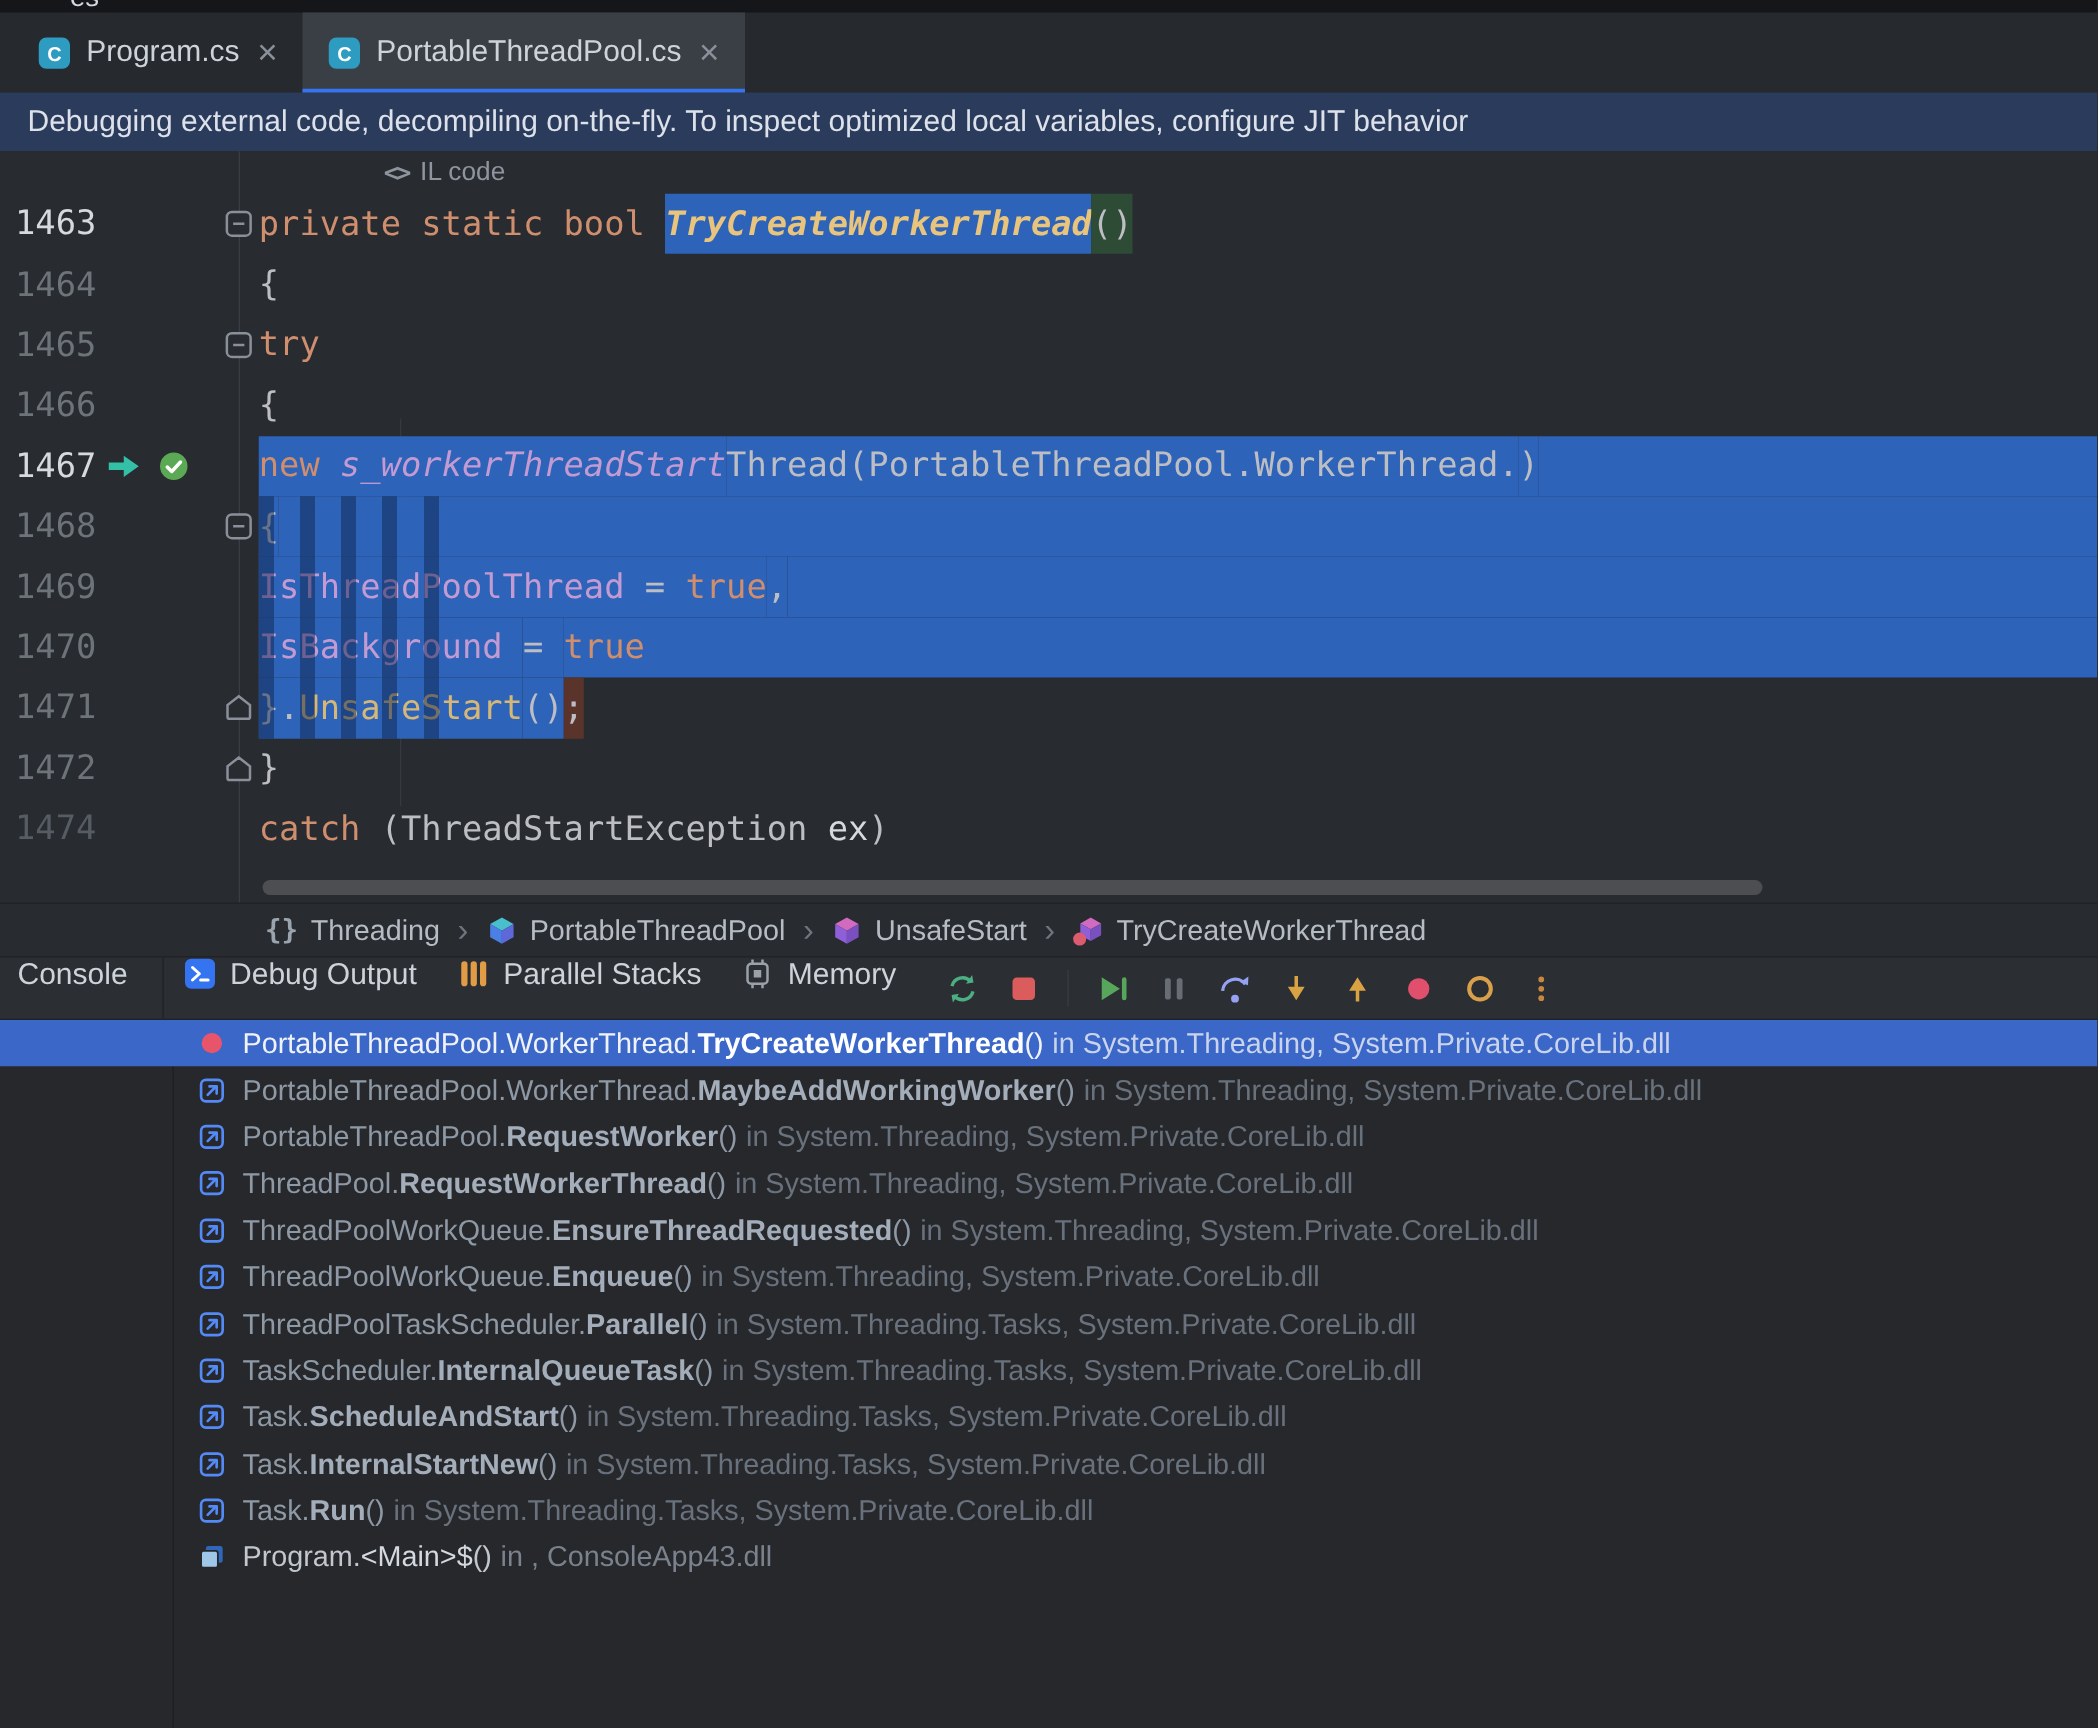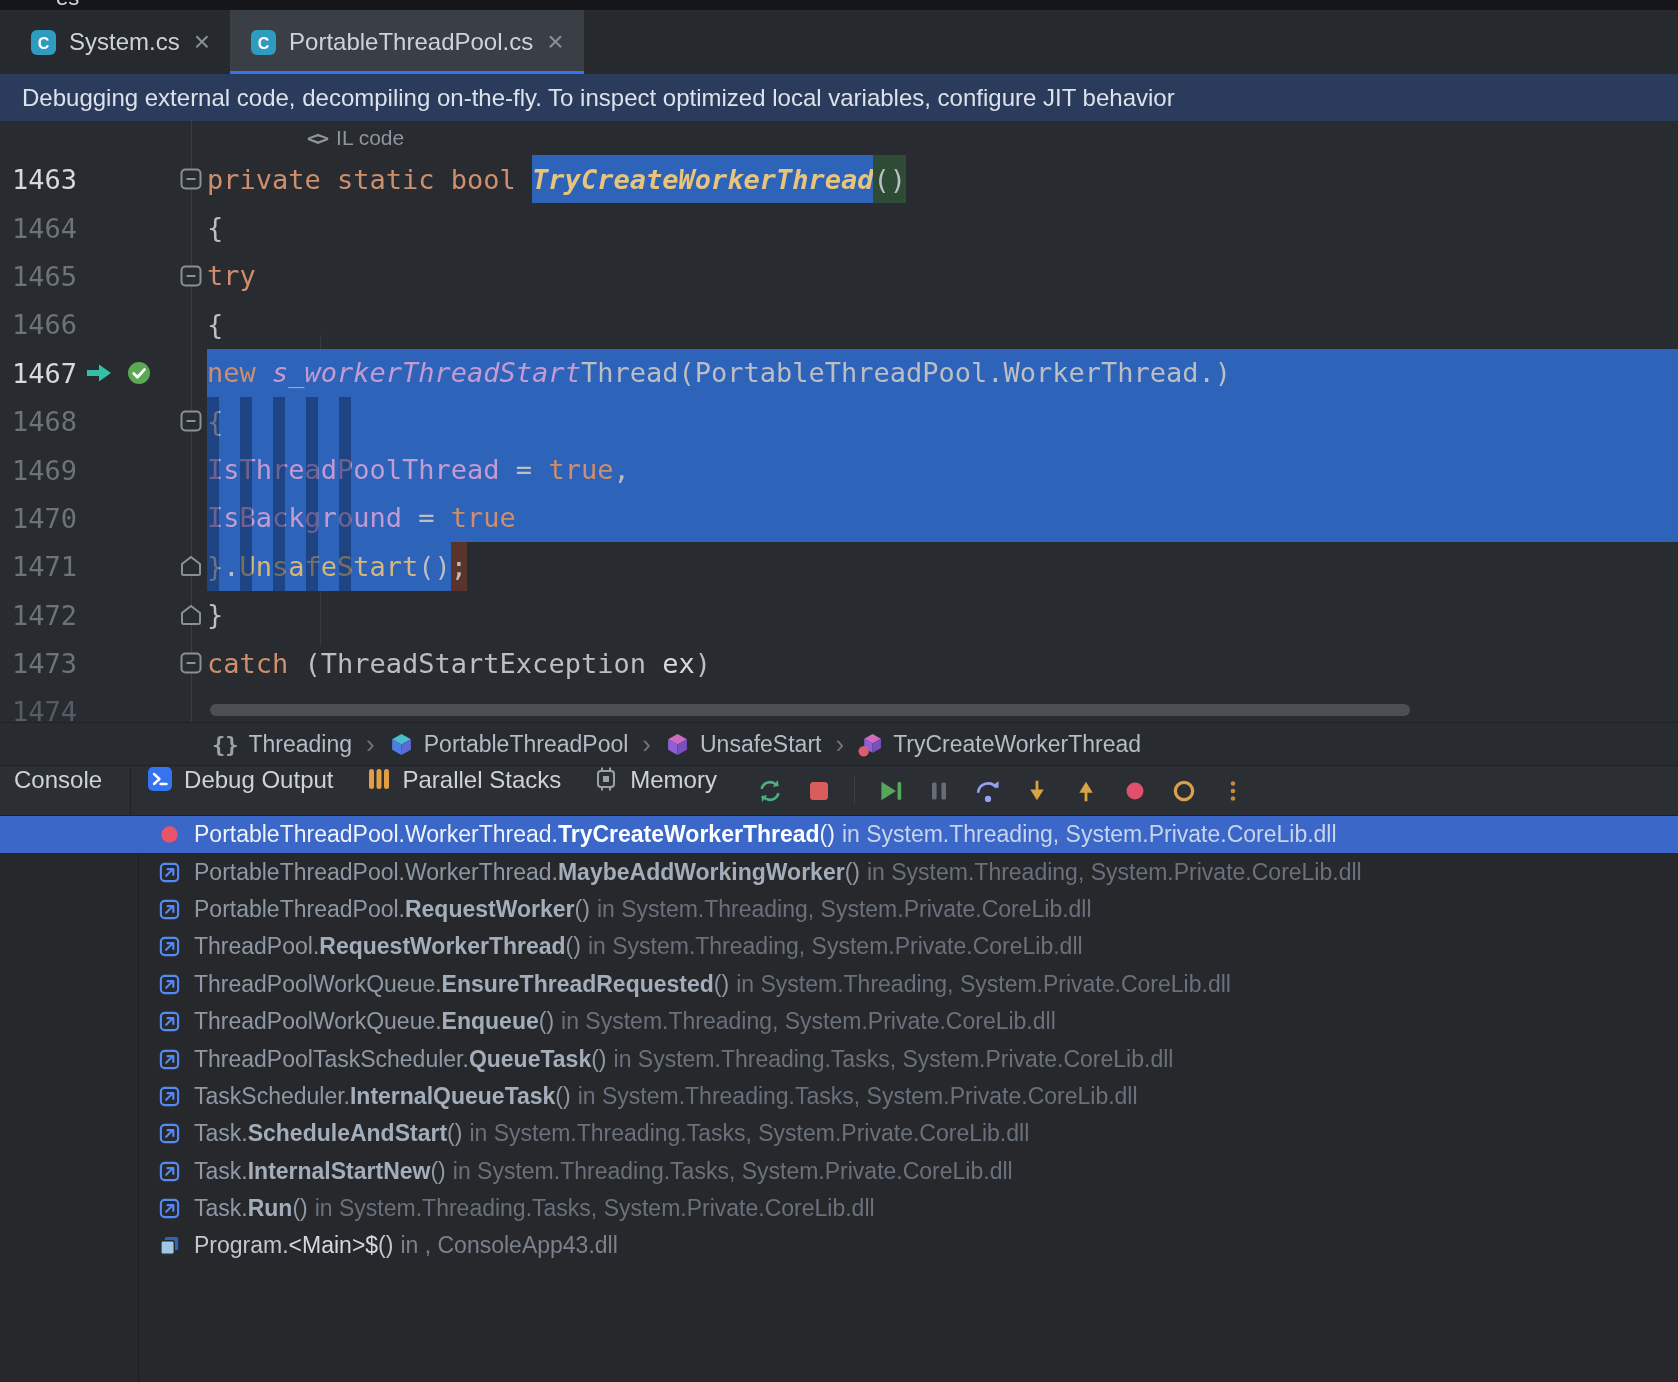--- a/index.html
+++ b/index.html
@@ -93,21 +93,21 @@
 </div>
 
 <div class="tab-bar">
     <div class="tab">
       <span class="icon">
         <svg width="27" height="27" viewBox="0 0 27 27">
           <rect x="1" y="1" width="25" height="25" rx="6" fill="#2E9BC0"></rect>
           <text x="13.5" y="19.5" text-anchor="middle" font-family="Liberation Sans,sans-serif" font-size="16" font-weight="bold" fill="#fff">C</text>
         </svg>
       </span>
-      <span class="label">System.cs</span>
+      <span class="label">Program.cs</span>
       <span class="close">×</span>
     </div>
     <div class="tab active">
       <span class="icon">
         <svg width="27" height="27" viewBox="0 0 27 27">
           <rect x="1" y="1" width="25" height="25" rx="6" fill="#2E9BC0"></rect>
           <text x="13.5" y="19.5" text-anchor="middle" font-family="Liberation Sans,sans-serif" font-size="16" font-weight="bold" fill="#fff">C</text>
         </svg>
       </span>
       <span class="label">PortableThreadPool.cs</span>
@@ -189,29 +189,20 @@
       </div>
       <div class="gutter-row">
         <span class="line-number">1472</span>
         <span class="icon fold-marker">
           <svg width="22" height="22" viewBox="0 0 22 22">
             <path d="M11 2 20 9v9.5Q20 20 18.5 20h-15Q2 20 2 18.5V9Z" fill="#282B30" stroke="#8A9099" stroke-width="2"></path>
           </svg>
         </span>
       </div>
       <div class="gutter-row">
-        <span class="line-number">1473</span>
-        <span class="icon fold-marker">
-          <svg width="22" height="22" viewBox="0 0 22 22">
-            <rect x="1.5" y="1.5" width="19" height="19" rx="4" fill="#282B30" stroke="#8A9099" stroke-width="2"></rect>
-            <line x1="6.5" y1="11" x2="15.5" y2="11" stroke="#8A9099" stroke-width="2"></line>
-          </svg>
-        </span>
-      </div>
-      <div class="gutter-row">
         <span class="line-number dim">1474</span>
       </div>
     </div>
   <div class="code-area">
     <div class="guide"></div>
   <div class="code-row">
         <span class="tok">      </span>
         <span class="tok c-kw">private static bool </span>
         <span class="tok c-decl bg-sel">TryCreateWorkerThread</span>
         <span class="tok c-plain bg-green">()</span>
@@ -532,21 +523,21 @@
     </div>
     <div class="frame-row external">
       <span class="icon ficon">
         <svg width="23" height="23" viewBox="0 0 24 24">
           <rect x="3" y="3" width="18" height="18" rx="4" fill="none" stroke="#548AF7" stroke-width="2.2"></rect>
           <path d="M8.5 15.5 15 9" stroke="#548AF7" stroke-width="2.2" stroke-linecap="round"></path>
           <path d="M10 8.5h6v6" fill="none" stroke="#548AF7" stroke-width="2.2" stroke-linecap="round" stroke-linejoin="round"></path>
         </svg>
       </span>
       <span class="prefix">ThreadPoolTaskScheduler.</span>
-      <span class="method">QueueTask</span>
+      <span class="method">Parallel</span>
       <span class="args">()</span>
       <span class="loc">in System.Threading.Tasks, System.Private.CoreLib.dll</span>
     </div>
     <div class="frame-row external">
       <span class="icon ficon">
         <svg width="23" height="23" viewBox="0 0 24 24">
           <rect x="3" y="3" width="18" height="18" rx="4" fill="none" stroke="#548AF7" stroke-width="2.2"></rect>
           <path d="M8.5 15.5 15 9" stroke="#548AF7" stroke-width="2.2" stroke-linecap="round"></path>
           <path d="M10 8.5h6v6" fill="none" stroke="#548AF7" stroke-width="2.2" stroke-linecap="round" stroke-linejoin="round"></path>
         </svg>

